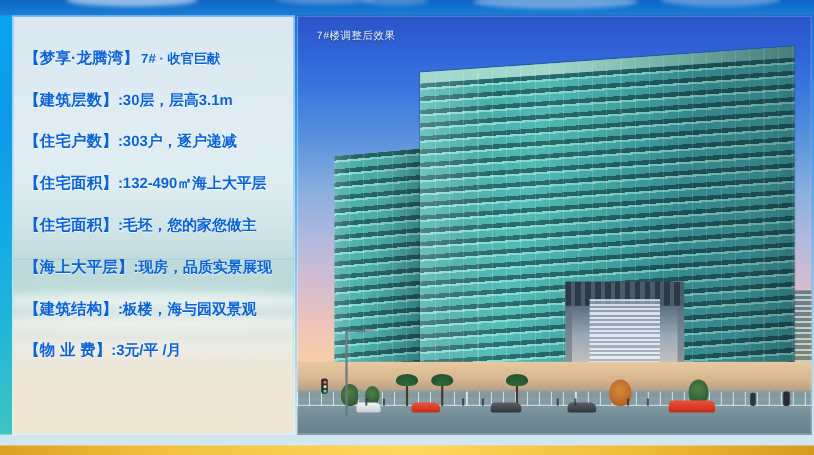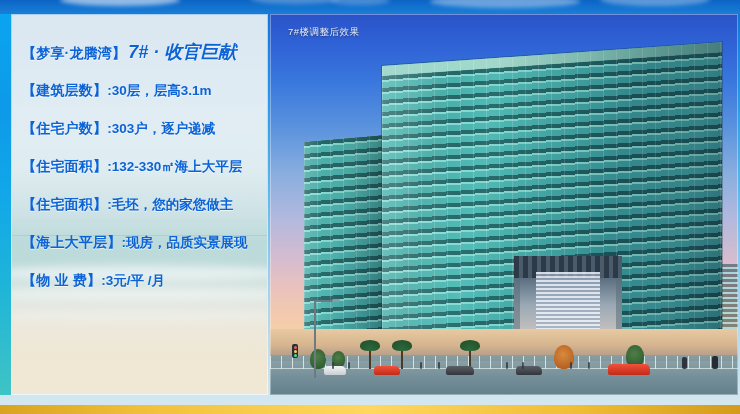--- a/index.html
+++ b/index.html
@@ -86,21 +86,21 @@
   }
   .info-row{
     height:38px;line-height:38px;white-space:nowrap;
     font-size:13.5px;font-weight:bold;
     color:#0b63d6;
     text-shadow:0 1px 0 rgba(255,255,255,.6);
   }
   .info-row .key{letter-spacing:.2px;font-size:14px;}
   .info-row .val{font-size:13.5px;}
   .title-row .key{font-size:14px;}
-  .title-row .val{font-size:18px;padding-left:2px;font-style:italic;}
+  .title-row .val{font-size:12px;padding-left:2px;}
 
   
   .right-panel{
     position:absolute;left:270px;top:14px;width:468px;height:381px;
     overflow:hidden;background:#1e3a8a;
   }
   .sky{
     position:absolute;inset:0;
     background:linear-gradient(180deg,
       #2a54c8 0%,
@@ -302,31 +302,34 @@
 
       <div class="info-row">
         <span class="key">【建筑层数】</span><span class="val">:30层，层高3.1m</span>
       </div>
 
       <div class="info-row">
         <span class="key">【住宅户数】</span><span class="val">:303户，逐户递减</span>
       </div>
 
       <div class="info-row">
-        <span class="key">【住宅面积】</span><span class="val">:132-330㎡海上大平层</span>
+        <span class="key">【住宅面积】</span><span class="val">:132-490㎡海上大平层</span>
       </div>
 
       <div class="info-row">
         <span class="key">【住宅面积】</span><span class="val">:毛坯，您的家您做主</span>
       </div>
 
       <div class="info-row">
         <span class="key">【海上大平层】</span><span class="val">:现房，品质实景展现</span>
       </div>
 
+      <div class="info-row">
+        <span class="key">【建筑结构】</span><span class="val">:板楼，海与园双景观</span>
+      </div>
 
       <div class="info-row">
         <span class="key">【物 业 费】</span><span class="val">:3元/平 /月</span>
       </div>
 
     </div>
   </div>
 
   <div class="right-panel">
     <div class="sky"></div>

